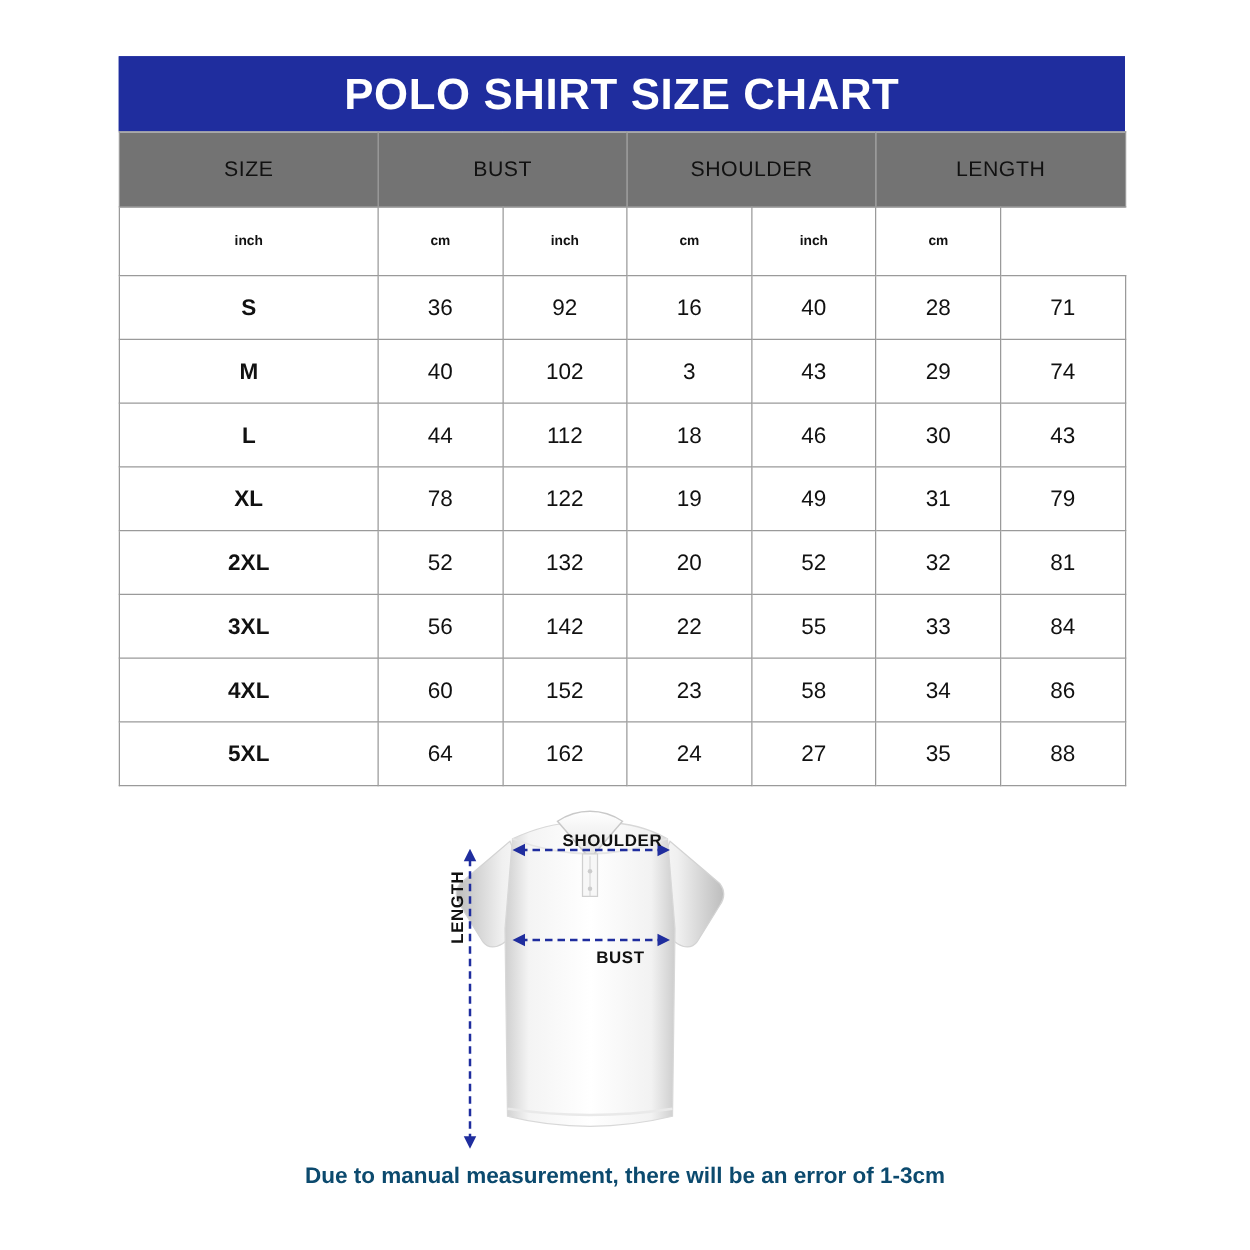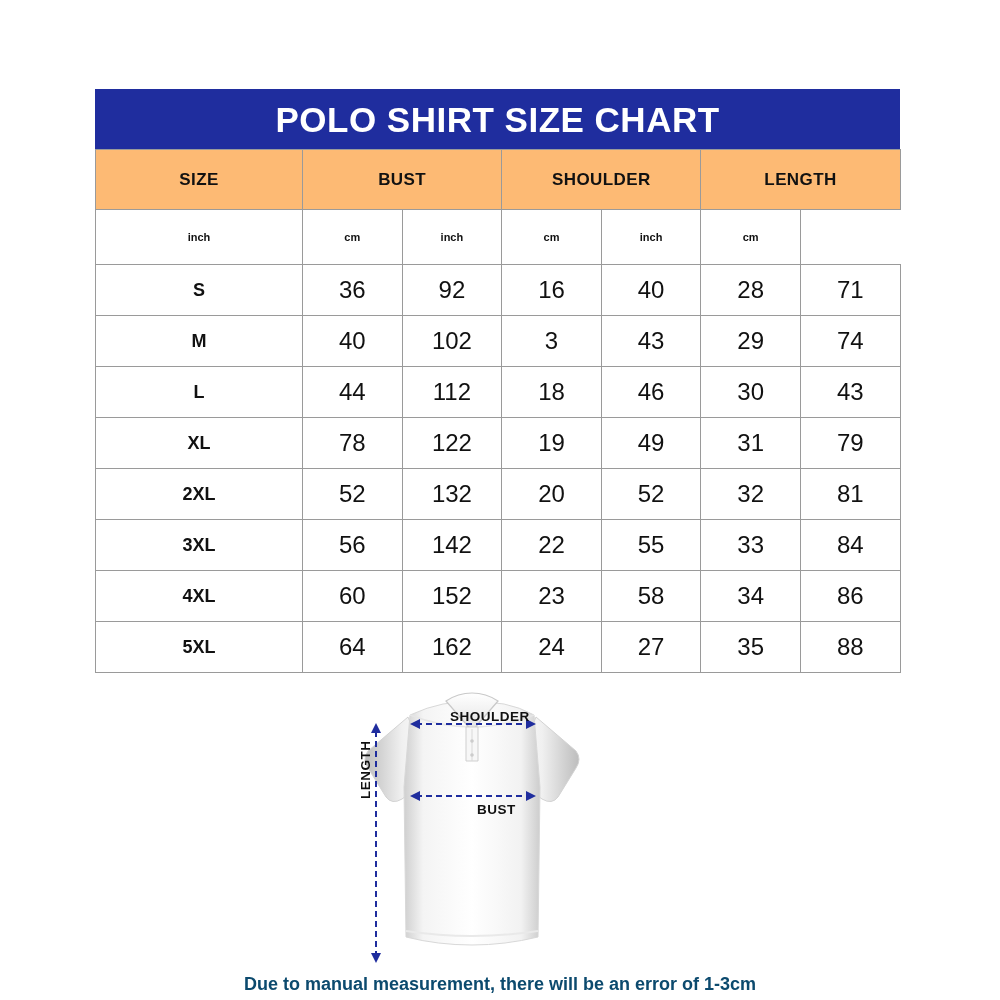--- a/index.html
+++ b/index.html
@@ -13,21 +13,20 @@
     font-family: "Liberation Sans", sans-serif;
     color: #111111;
     position: relative;
     overflow: hidden;
   }
   .page {
     position: absolute;
     left: 0; top: 0;
     width: 1000px;
     height: 761px;
-    margin-top: 44px;
   }
 
   
   .chart-wrap {
     position: absolute;
     left: 95px;
     top: 45px;
     width: 805px;
   }
   .chart-title {
@@ -47,34 +46,34 @@
     border-collapse: collapse;
     table-layout: fixed;
   }
   table.size-table th,
   table.size-table td {
     border: 1px solid #9a9a9a;
     text-align: center;
     vertical-align: middle;
   }
   .hdr-row th {
-    background: #fdba74;
+    background: #737373;
     height: 57px;
     font-size: 17px;
-    font-weight: bold;
+    font-weight: normal;
     letter-spacing: 0.4px;
   }
   .unit-row td {
     height: 52px;
     font-size: 11px;
     font-weight: bold;
   }
   .data-row td {
     height: 48px;
-    font-size: 24px;
+    font-size: 18px;
   }
   .data-row td.size-cell {
     font-weight: bold;
     font-size: 18px;
   }
 
   
   col.c-size { width: 207px; }
   col.c-val  { width: 99.6px; }
 

